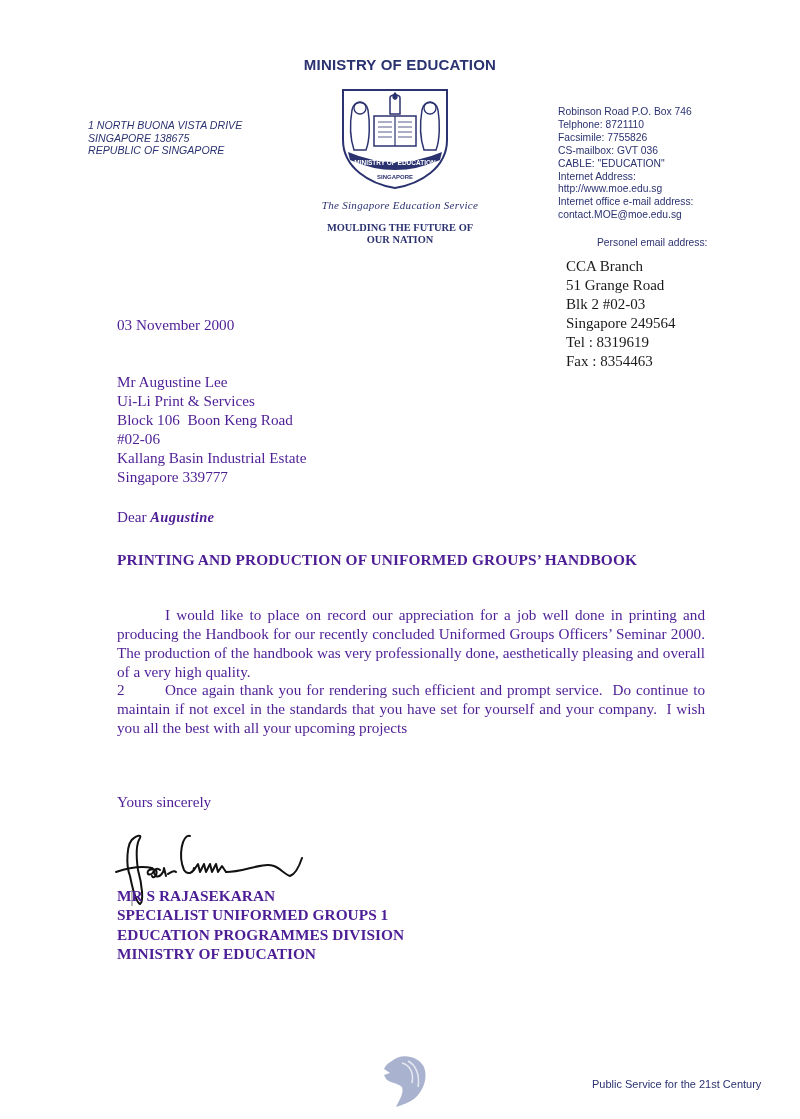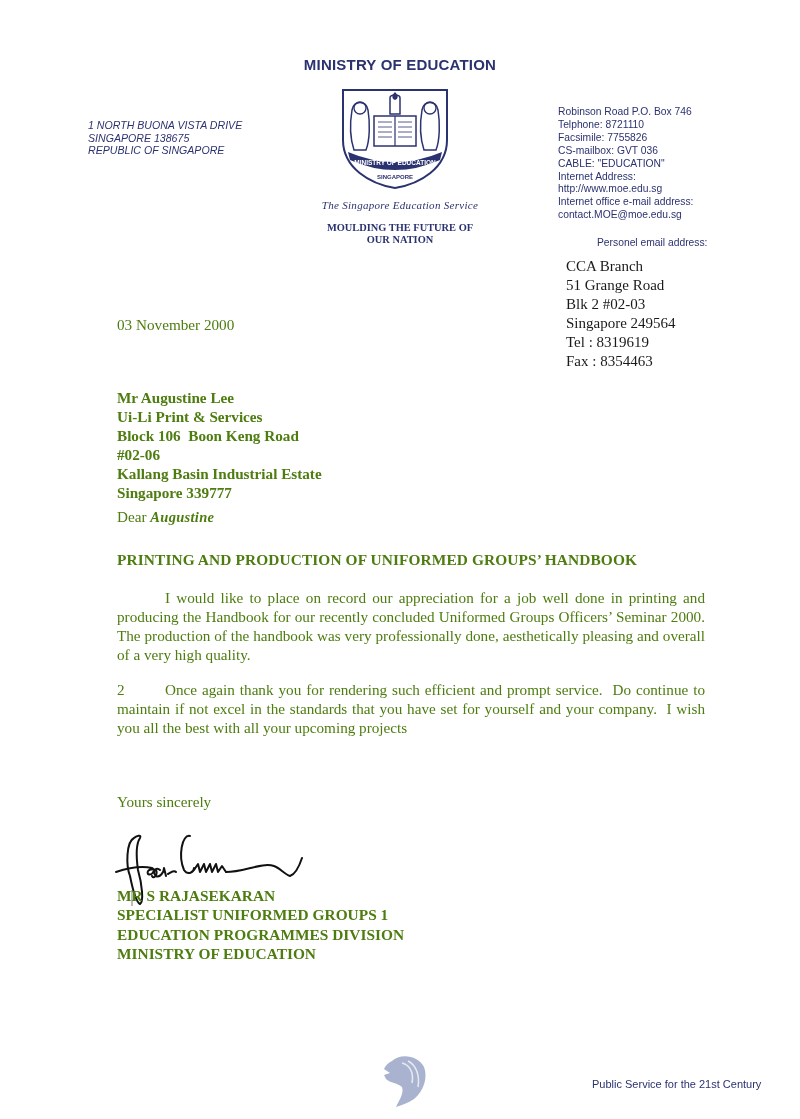--- a/index.html
+++ b/index.html
@@ -11,23 +11,23 @@
 
     .ministry-title { left: 0; width: 800px; top: 56px; text-align: center; font-size: 15px; font-weight: bold; letter-spacing: 0.2px; }
     .left-address { left: 88px; top: 119px; font-size: 10.6px; line-height: 12.6px; font-style: italic; }
     .crest { left: 340px; top: 88px; width: 110px; height: 102px; }
     .service-tag { left: 300px; width: 200px; top: 199px; text-align: center; font-style: italic; font-size: 11px; letter-spacing: 0.3px; }
     .motto { left: 300px; width: 200px; top: 222px; text-align: center; font-weight: bold; font-size: 10.4px; line-height: 12px; }
     .right-contact { left: 558px; top: 106px; font-size: 10.3px; line-height: 12.9px; }
     .personal-email-label { left: 558px; top: 237px; font-size: 10.3px; margin-left: 39px; }
     .cca-block { left: 566px; top: 257px; font-size: 15px; line-height: 19px; }
 
-    .letter { font-size: 15.2px; line-height: 19px; color: #4d7c0f; }
+    .letter { font-size: 15.2px; line-height: 19px; color: #4c1d95; }
     .date { left: 117px; top: 315px; }
-    .recipient { left: 117px; top: 388px; font-weight: bold; }
+    .recipient { left: 117px; top: 372px; }
     .salutation { left: 117px; top: 507px; }
     .salutation .name { font-family: Liberation Serif, serif; font-style: italic; font-weight: bold; font-size: 14.5px; letter-spacing: 0.3px; }
     .subject { left: 117px; top: 550px; font-weight: bold; font-size: 15.4px; letter-spacing: 0.1px; }
     .para { left: 117px; width: 588px; text-align: justify; }
     .para1 { top: 588px; text-indent: 48px; }
     .para2 { top: 680px; }
     .para2 .num { display: inline-block; width: 48px; }
     .closing { left: 117px; top: 792px; }
 
     .signature { left: 112px; top: 826px; width: 200px; height: 80px; }
@@ -114,21 +114,21 @@
   <div>Kallang Basin Industrial Estate</div>
   <div>Singapore 339777</div>
 </div>
 
 <div class="abs serif letter salutation">
   <span style="white-space: pre;">Dear </span><span class="name">Augustine</span>
 </div>
 
 <div class="abs serif letter subject">PRINTING AND PRODUCTION OF UNIFORMED GROUPS’ HANDBOOK</div>
 
-<div class="abs serif letter para para1" style="white-space: pre-wrap;">I would like to place on record our appreciation for a job well done in printing and producing the Handbook for our recently concluded Uniformed Groups Officers’ Seminar 2000.  The production of the handbook was very professionally done, aesthetically pleasing and overall of a very high quality.</div>
+<div class="abs serif letter para para1" style="white-space: pre-wrap; margin-top: 17px;">I would like to place on record our appreciation for a job well done in printing and producing the Handbook for our recently concluded Uniformed Groups Officers’ Seminar 2000.  The production of the handbook was very professionally done, aesthetically pleasing and overall of a very high quality.</div>
 
 <div class="abs serif letter para para2">
   <span class="num">2</span><span style="white-space: pre-wrap;">Once again thank you for rendering such efficient and prompt service.  Do continue to maintain if not excel in the standards that you have set for yourself and your company.  I wish you all the best with all your upcoming projects</span>
 </div>
 
 <div class="abs serif letter closing">Yours sincerely</div>
 
 <div class="abs signature">
   <svg width="200" height="80" viewBox="0 0 200 80">
     <g fill="none" stroke="#111" stroke-width="2" stroke-linecap="round" stroke-linejoin="round">

